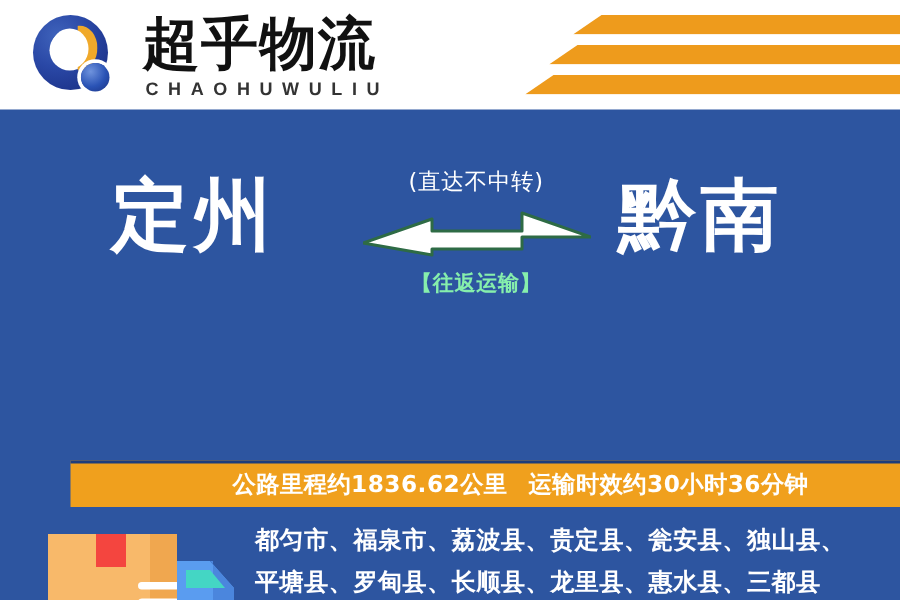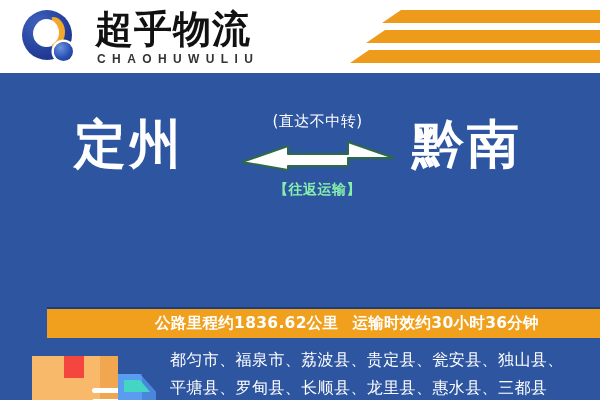--- a/index.html
+++ b/index.html
@@ -196,21 +196,21 @@
     width: 140px; height: 85px;
   }
   .districts {
     position: absolute;
     left: 170px; top: 8px;
     width: 420px;
   }
   .district-line {
     font-family: "DejaVu Sans", "Liberation Sans", sans-serif;
     font-size: 16px;
-    font-weight: normal;
+    font-weight: bold;
     color: #ffffff;
     letter-spacing: 0.4px;
     line-height: 28px;
     white-space: nowrap;
   }
 </style>
 </head>
 <body>
 
 <div id="banner">

